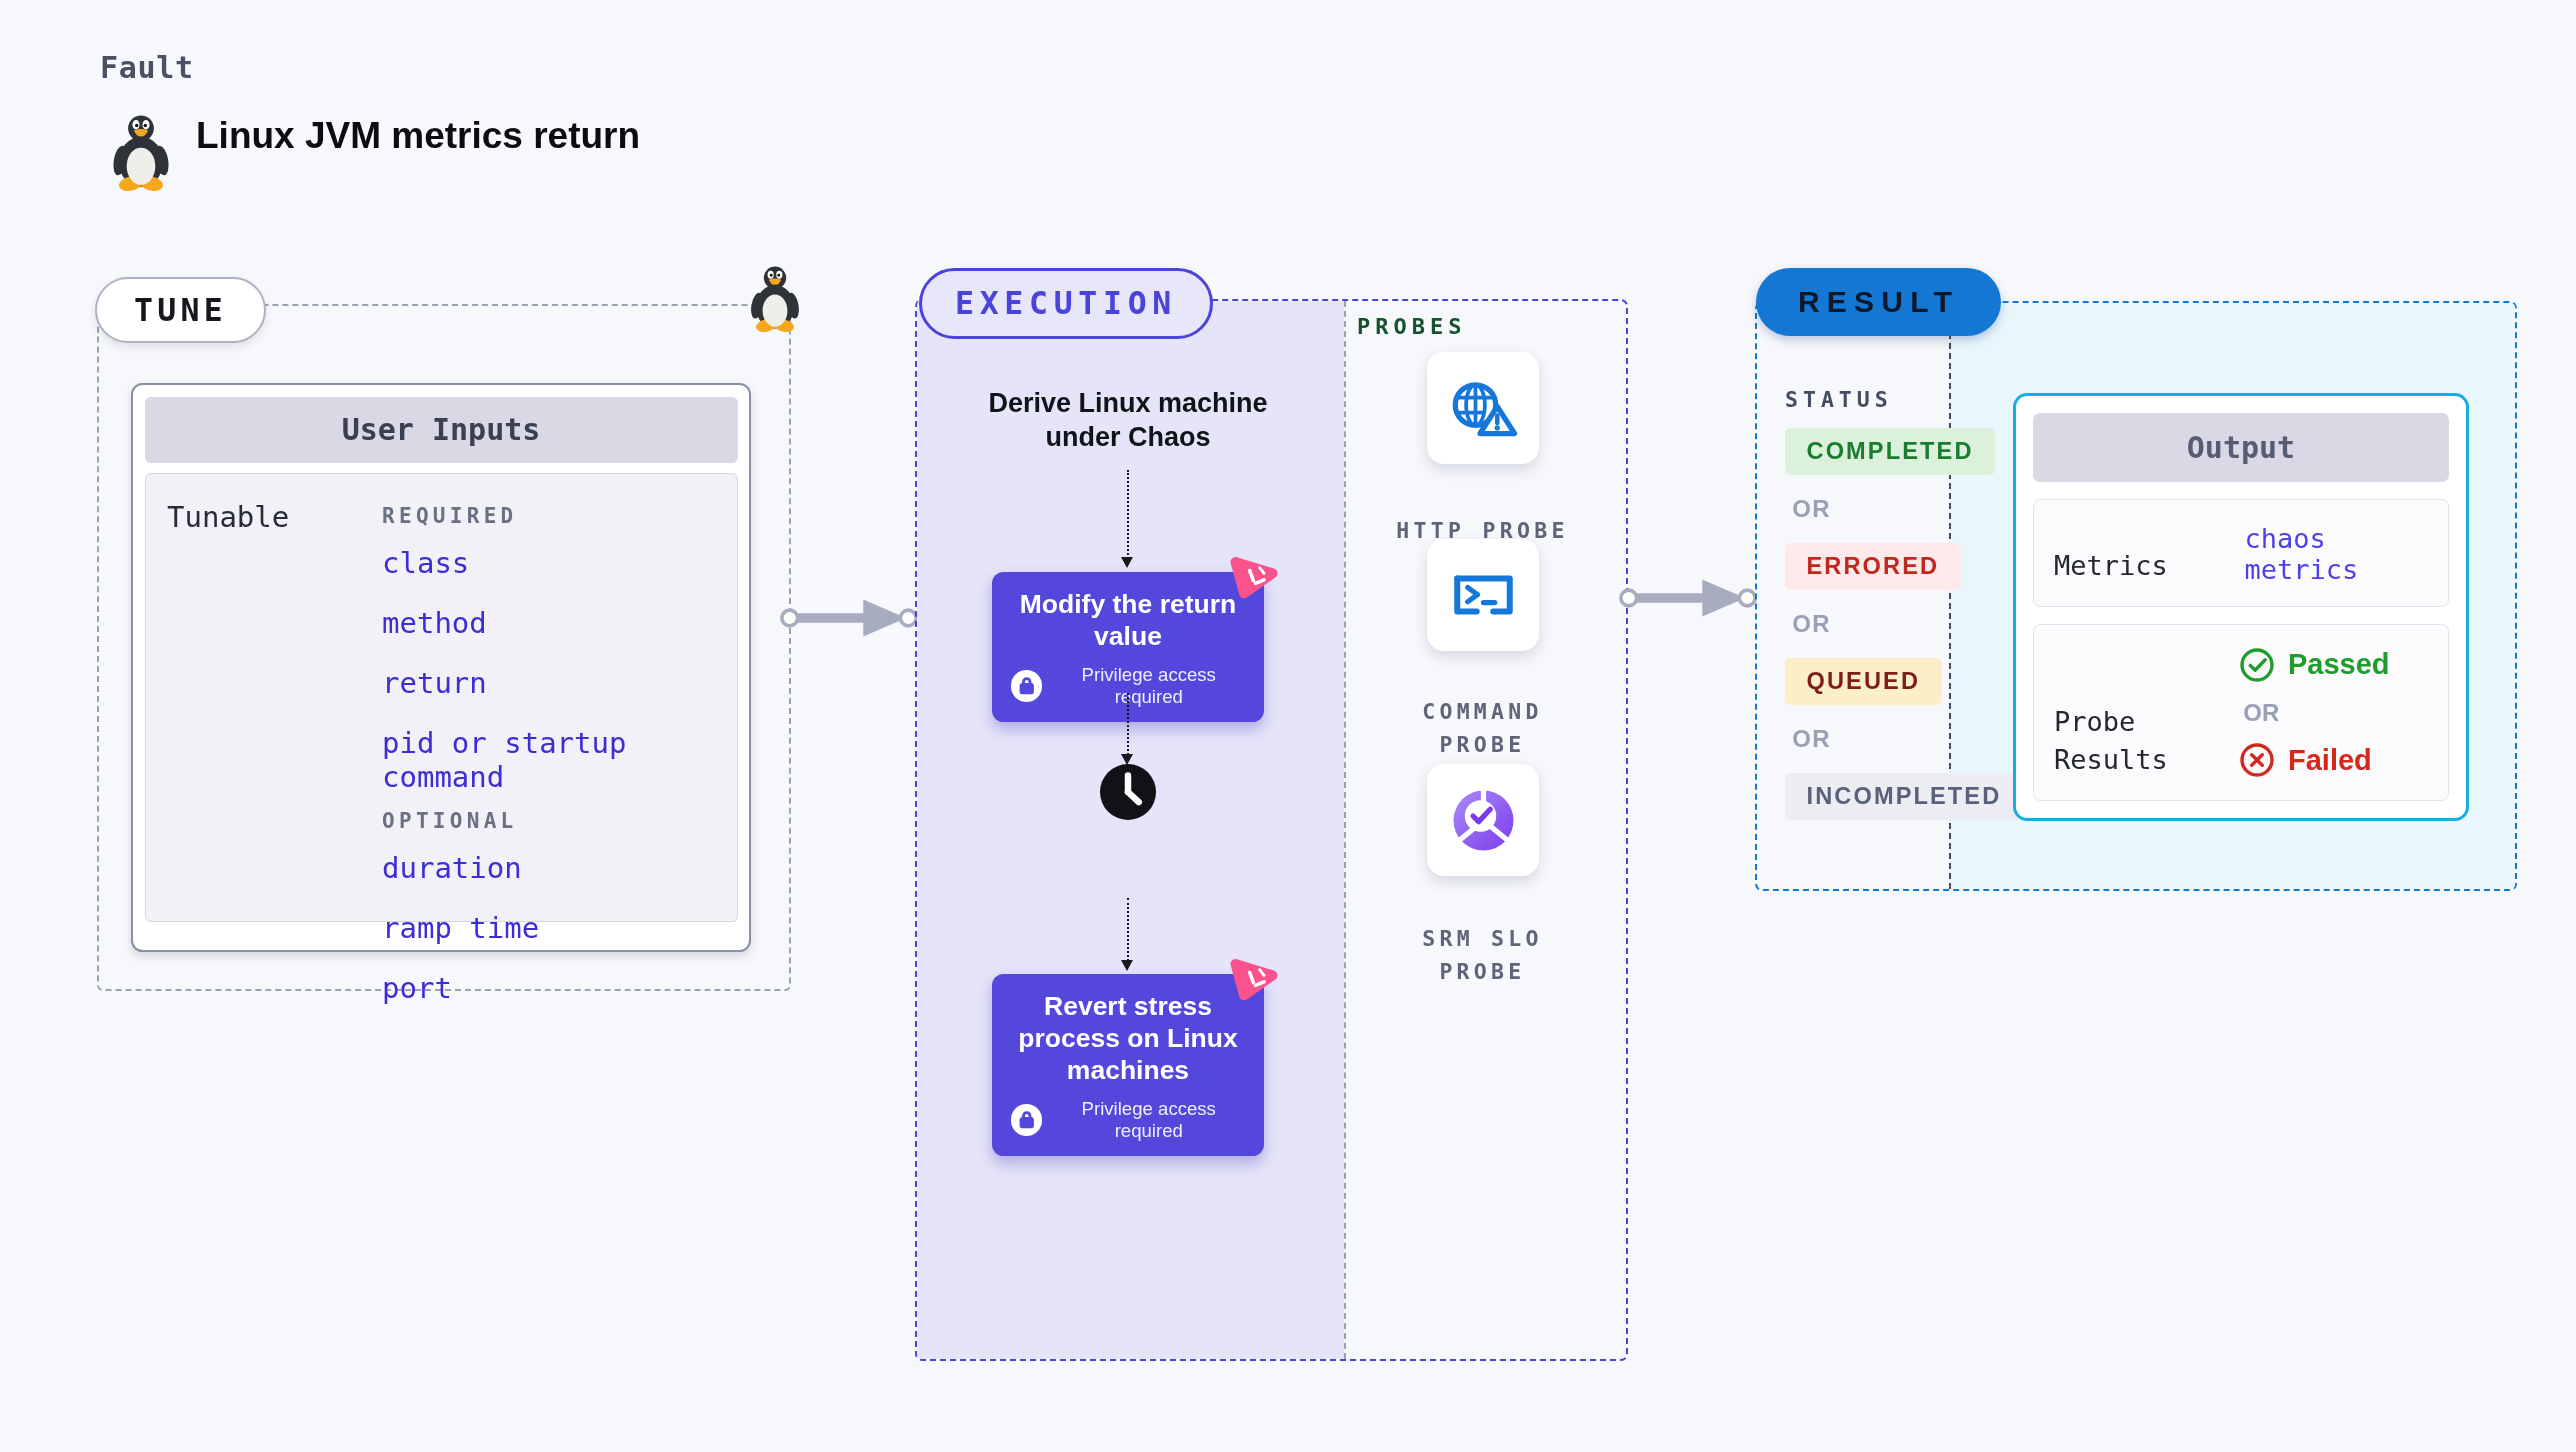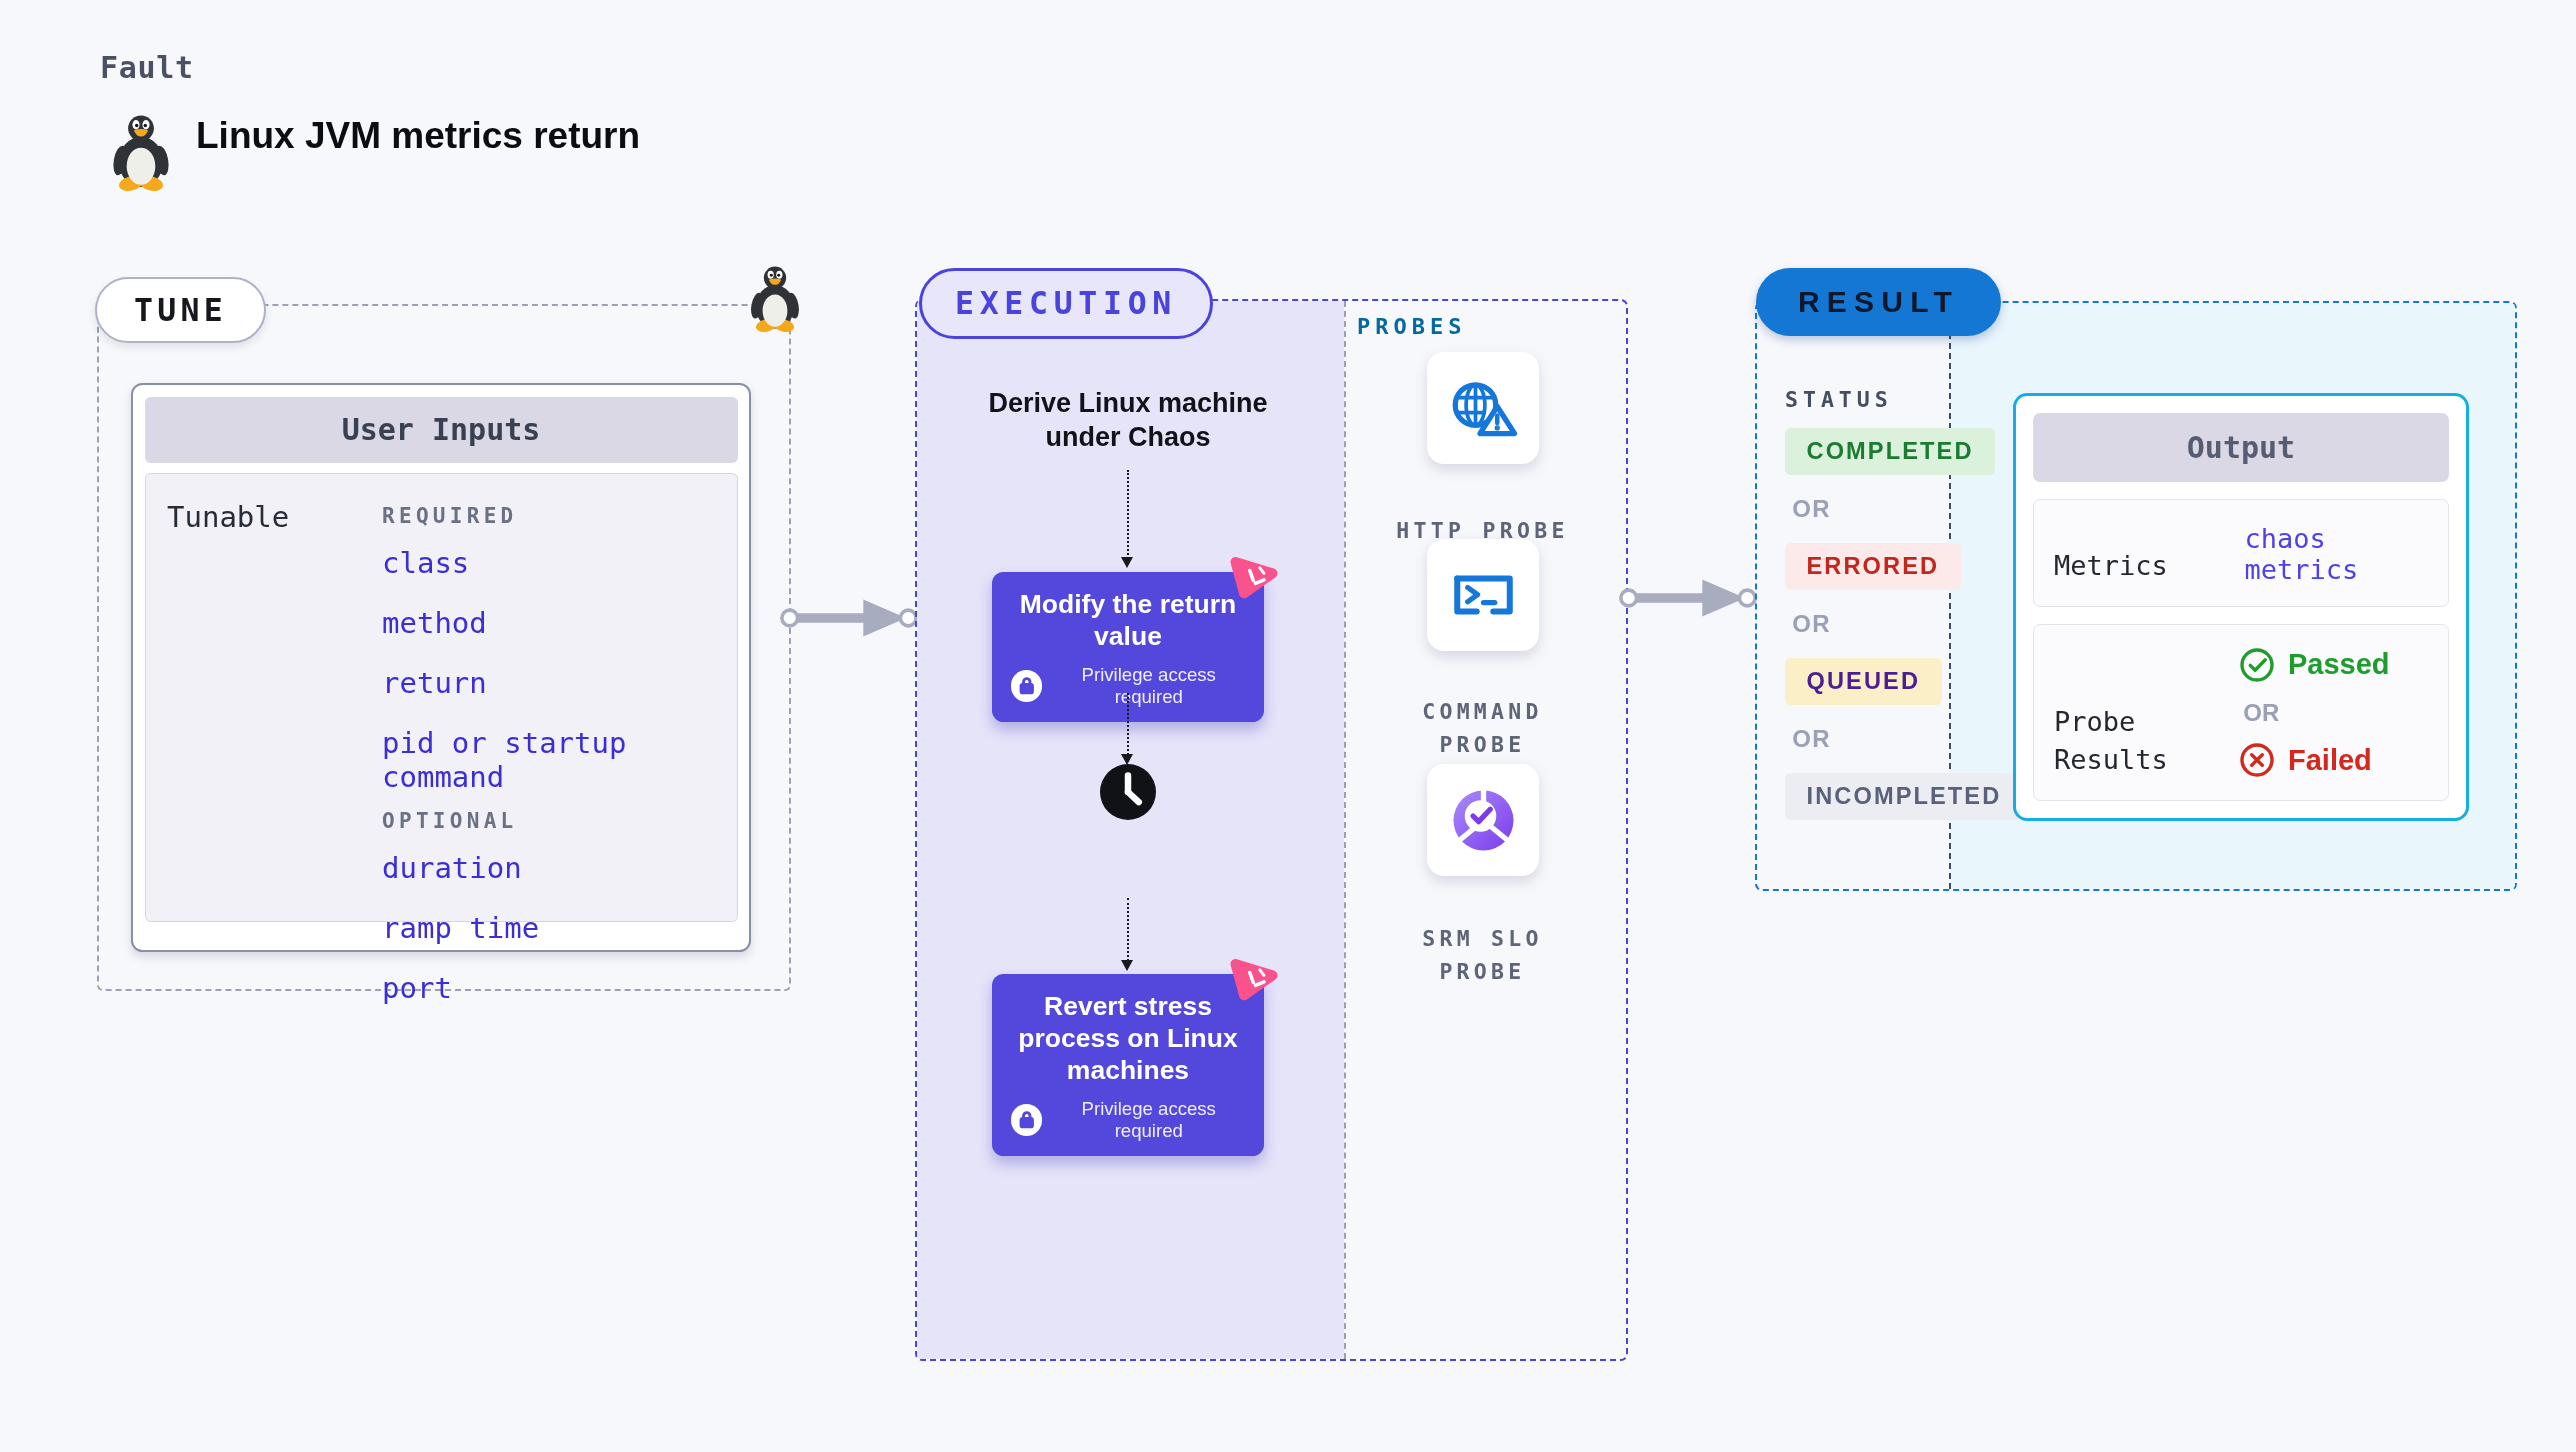--- a/index.html
+++ b/index.html
@@ -46,21 +46,21 @@
   .action-box{width:272px;background:#5348DB;border-radius:11.5px;box-shadow:0 7.2px 14.3px rgba(60,50,180,.30);
               box-sizing:border-box;padding:17px 18.6px 14.3px;text-align:center;}
   .action-title{color:#FFFFFF;font-size:26.5px;font-weight:bold;line-height:1.2;}
   .priv-row{margin-top:11.5px;display:flex;align-items:center;justify-content:center;gap:10px;}
   .priv-circle{width:31.5px;height:31.5px;border-radius:50%;background:#FFFFFF;display:flex;align-items:center;justify-content:center;flex:none;}
   .priv-text{color:#EFEDFF;font-size:18.6px;}
   .chaos-badge{position:absolute;right:-15.8px;top:-20px;width:52px;height:47px;}
   .clock-wrap{width:56px;height:56px;}
 
   
-  .probes-label{left:1357px;top:314px;font-size:22px;font-weight:bold;letter-spacing:5px;color:#0369a1;}
+  .probes-label{left:1357px;top:314px;font-size:22px;font-weight:bold;letter-spacing:5px;color:#14532d;}
   .probe-card{width:112px;height:112px;background:#FFFFFF;border-radius:17px;
               box-shadow:0 5.7px 13px rgba(70,80,120,.18);display:flex;align-items:center;justify-content:center;}
   .probe-label{width:215px;text-align:center;font-family:"DejaVu Sans Mono",monospace;font-size:21.5px;
                font-weight:bold;letter-spacing:4.3px;color:#5E6578;line-height:1.55;margin-top:35px;}
 
   
   .result-region{left:1755px;top:301px;width:758px;height:586px;border:2.9px dashed #1377D3;border-radius:7.2px;}
   .result-fill{left:192px;top:0;right:0;bottom:0;background:#E9F6FC;border-radius:0 4.3px 4.3px 0;}
   .result-sep{left:192px;top:0;height:100%;border-left:2.1px dashed #3D4A63;}
   .result-pill{left:1756px;top:268px;background:#1377D3;border-radius:39px;padding:17px 42px;
@@ -275,21 +275,21 @@
     <div class="abs result-sep"></div>
   </div>
   <div class="abs result-pill">RESULT</div>
 
   <div class="abs status-label mono">STATUS</div>
   <div class="abs status-stack">
     <div class="badge" style="color: rgb(27, 124, 49); background: rgb(220, 241, 219);">COMPLETED</div>
     <div class="or-label">OR</div>
     <div class="badge" style="color: rgb(194, 39, 29); background: rgb(251, 234, 233);">ERRORED</div>
     <div class="or-label">OR</div>
-    <div class="badge" style="color: #4c1d95; background: rgb(250, 239, 198);">QUEUED</div>
+    <div class="badge" style="color: #7f1d1d; background: rgb(250, 239, 198);">QUEUED</div>
     <div class="or-label">OR</div>
     <div class="badge" style="margin-bottom: 0px; color: rgb(89, 98, 122); background: rgb(236, 237, 243);">INCOMPLETED</div>
   </div>
 
   <div class="abs output-card">
     <div class="output-head mono">Output</div>
     <div class="out-row">
       <div class="out-label mono">Metrics</div>
       <div class="out-value mono">chaos metrics</div>
     </div>

